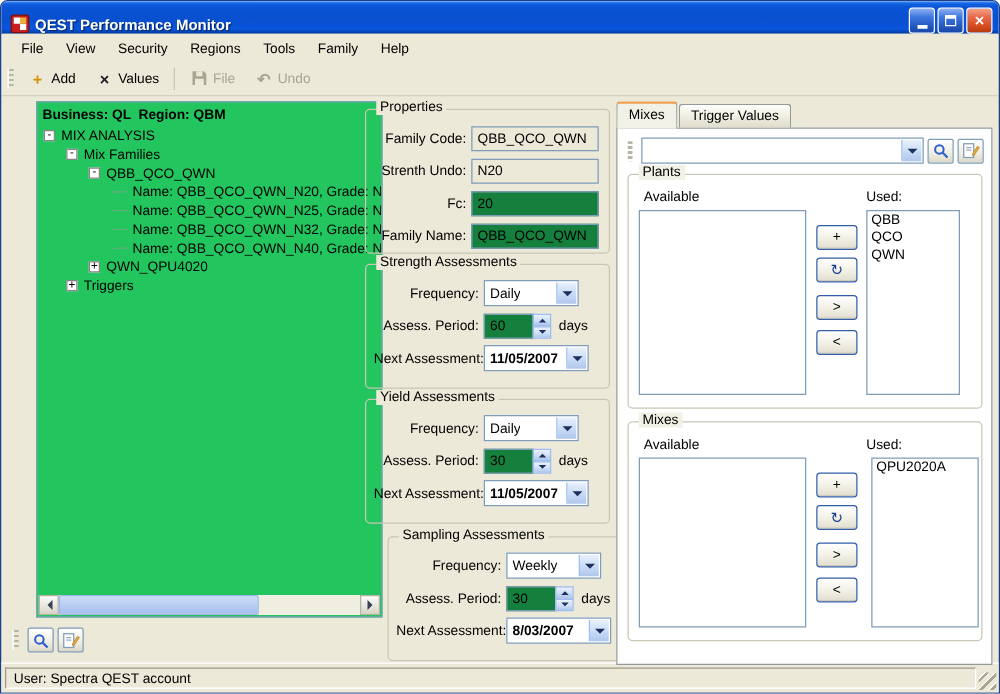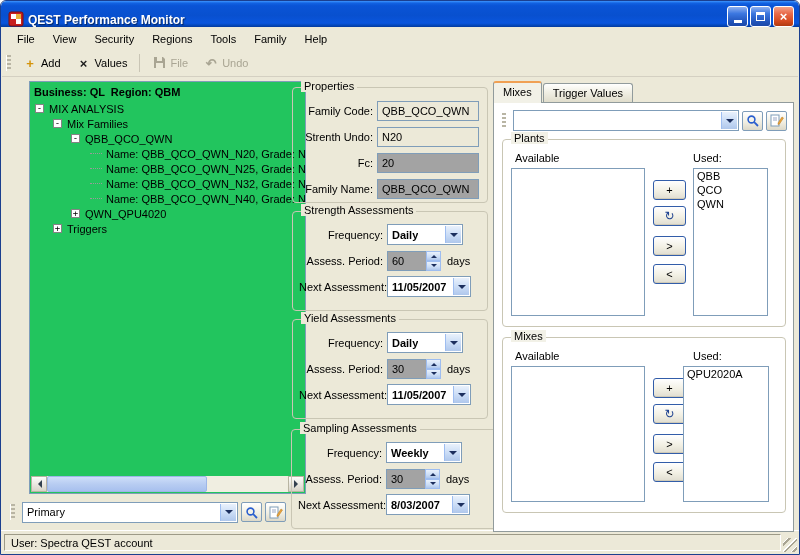--- a/index.html
+++ b/index.html
@@ -47,21 +47,21 @@
   .tri-r{width:0;height:0;border:4px solid transparent;border-left:4px solid #33404f;margin-right:-3px;}
   .strack{flex:1;height:16px;position:relative;}
   .sthumb{position:absolute;left:0;top:0;width:160px;height:16px;border:1px solid #9db6e8;border-radius:2px;background:linear-gradient(180deg,#cedef9,#b8cdf2 50%,#a8c0ee);}
 
   
   .combo{position:relative;display:inline-flex;align-items:center;height:21px;background:#fff;border:1px solid #7F9DB9;padding:0 18px 0 4px;cursor:default;}
   .cval{white-space:nowrap;overflow:hidden;}
   .drop{position:absolute;top:1px;right:1px;bottom:1px;width:16px;display:flex;align-items:center;justify-content:center;
     background:linear-gradient(180deg,#e9f1fc,#cbddf6 50%,#afc7ec);border-left:1px solid #9ebdf0;}
   .tri-d{width:0;height:0;border:4px solid transparent;border-top:4px solid #1c2f5e;margin-top:4px;}
-  .tbox{display:inline-flex;align-items:center;height:20px;background:#a3a3a3;border:1px solid #7F9DB9;padding:0 4px;white-space:nowrap;overflow:hidden;}
+  .tbox{display:inline-flex;align-items:center;height:20px;background:#15803d;border:1px solid #7F9DB9;padding:0 4px;white-space:nowrap;overflow:hidden;}
   .tbox.ro{background:#ECE9D8;}
   .spin{display:inline-flex;align-items:center;}
   .spin .num{width:40px;}
   .spinbtns{width:15px;height:20px;display:flex;flex-direction:column;margin-left:-1px;}
   .sb{flex:1;border:1px solid #9ebdf0;background:linear-gradient(180deg,#e9f1fc,#cbddf6 60%,#afc7ec);display:flex;align-items:center;justify-content:center;}
   .tri-u-s{width:0;height:0;border:3px solid transparent;border-bottom:3px solid #1c2f5e;margin-bottom:2px;}
   .tri-d-s{width:0;height:0;border:3px solid transparent;border-top:3px solid #1c2f5e;margin-top:2px;}
   .days{margin-left:6px;}
 
   .selector-row{position:absolute;left:8px;top:500px;width:277px;height:22px;display:flex;align-items:center;gap:3px;}
@@ -69,21 +69,21 @@
   .sq-btn{width:21px;height:20px;border:1px solid #7F9DB9;border-radius:2px;background:linear-gradient(180deg,#fff,#f1efe3 55%,#dcd8c8);display:flex;align-items:center;justify-content:center;}
 
   
   .group{position:absolute;border:1px solid #c9c6b4;border-radius:4px;}
   .gtitle{position:absolute;top:-8px;left:8px;background:#ECE9D8;padding:0 3px;white-space:nowrap;}
   .frow{display:flex;align-items:center;height:21px;margin:5px 6px 0;}
   .frow.first{margin-top:12px;}
   .flabel{width:78px;text-align:right;padding-right:4px;white-space:nowrap;flex:0 0 auto;}
   .alabel{width:88px;text-align:right;padding-right:4px;white-space:nowrap;flex:0 0 auto;}
   .pfield{width:102px;}
-  .w76{width:76px;font-weight:bold;} .w84{width:84px;font-weight:bold;}
+  .w76{width:76px;} .w84{width:84px;font-weight:bold;}
 
   
   .tabs{position:absolute;left:492px;top:79px;height:22px;display:flex;align-items:flex-end;z-index:4;}
   .tab{border:1px solid #919B9C;border-bottom:none;border-radius:3px 3px 0 0;padding:3px 9px 3px;margin-right:1px;
     background:linear-gradient(180deg,#fffffe,#f2f1e7 40%,#e0ddcc);cursor:default;position:relative;}
   .tab.active{background:#f2f1e7;border-top:2px solid #f0a053;padding-bottom:5px;margin-bottom:-1px;z-index:6;}
   .tabpanel{position:absolute;left:492px;top:101px;width:301px;height:430px;background:#ffffff;border:1px solid #919B9C;z-index:2;}
   .tabpanel .gtitle{background:#f2f1e7;}
   .combo-row{position:absolute;left:6px;top:7px;right:6px;height:21px;display:flex;align-items:center;gap:3px;}
   .combo-row .combo{flex:1;}
@@ -210,26 +210,20 @@
         <span class="sthumb"></span>
       </span>
       <span class="sbtn">
           <i class="tri-r"></i>
         </span>
     </div>
   </div>
 
   <div class="selector-row">
     <span class="grip"></span>
-    <span class="combo">
-      <span class="cval">Primary</span>
-      <span class="drop">
-          <i class="tri-d"></i>
-        </span>
-    </span>
     <span class="sq-btn">
       <svg width="13" height="13" viewBox="0 0 13 13">
         <circle cx="5.5" cy="5.5" r="3.4" fill="none" stroke="#2b5fce" stroke-width="1.6"></circle>
         <line x1="8.2" y1="8.2" x2="12" y2="12" stroke="#2b5fce" stroke-width="1.8"></line>
       </svg>
     </span>
     <span class="sq-btn">
       <svg width="14" height="13" viewBox="0 0 14 13">
         <rect x="1" y="1" width="8" height="11" fill="#fff" stroke="#7F9DB9"></rect>
         <line x1="3" y1="4" x2="7" y2="4" stroke="#9aa7c4"></line>
@@ -326,21 +320,21 @@
       <span class="alabel">Next Assessment:</span>
       <span class="combo w84">
         <span class="cval">11/05/2007</span>
         <span class="drop">
             <i class="tri-d"></i>
           </span>
       </span>
     </div>
   </div>
 
-  <div class="group" style="left:290px;top:428px;width:212px;height:100px">
+  <div class="group" style="left:309px;top:428px;width:212px;height:100px">
     <span class="gtitle">Sampling Assessments</span>
     <div class="frow first">
       <span class="alabel">Frequency:</span>
       <span class="combo w76">
         <span class="cval">Weekly</span>
         <span class="drop">
             <i class="tri-d"></i>
           </span>
       </span>
     </div>
@@ -422,21 +416,21 @@
       <span class="gtitle">Mixes</span>
       <span class="lists-label" style="left:12px;top:12px">Available</span>
       <span class="lists-label" style="left:190px;top:12px">Used:</span>
       <div class="list" style="left:8px;top:28px;width:134px;bottom:10px"></div>
       <div class="btncol" style="left:150px;top:40px">
         <button class="xpbtn">+</button>
         <button class="xpbtn sync" style="margin-top:6px">↻</button>
         <button class="xpbtn" style="margin-top:10px">&gt;</button>
         <button class="xpbtn" style="margin-top:8px">&lt;</button>
       </div>
-      <div class="list" style="left:180px;top:28px;width:86px;bottom:10px">
+      <div class="list" style="left:194px;top:28px;width:86px;bottom:10px">
         <div class="li">QPU2020A</div>
       </div>
     </div>
   </div>
 
   <div class="statusbar">
     <div class="status-panel">User: Spectra QEST account</div>
     <div class="resize-grip"></div>
   </div>
 

